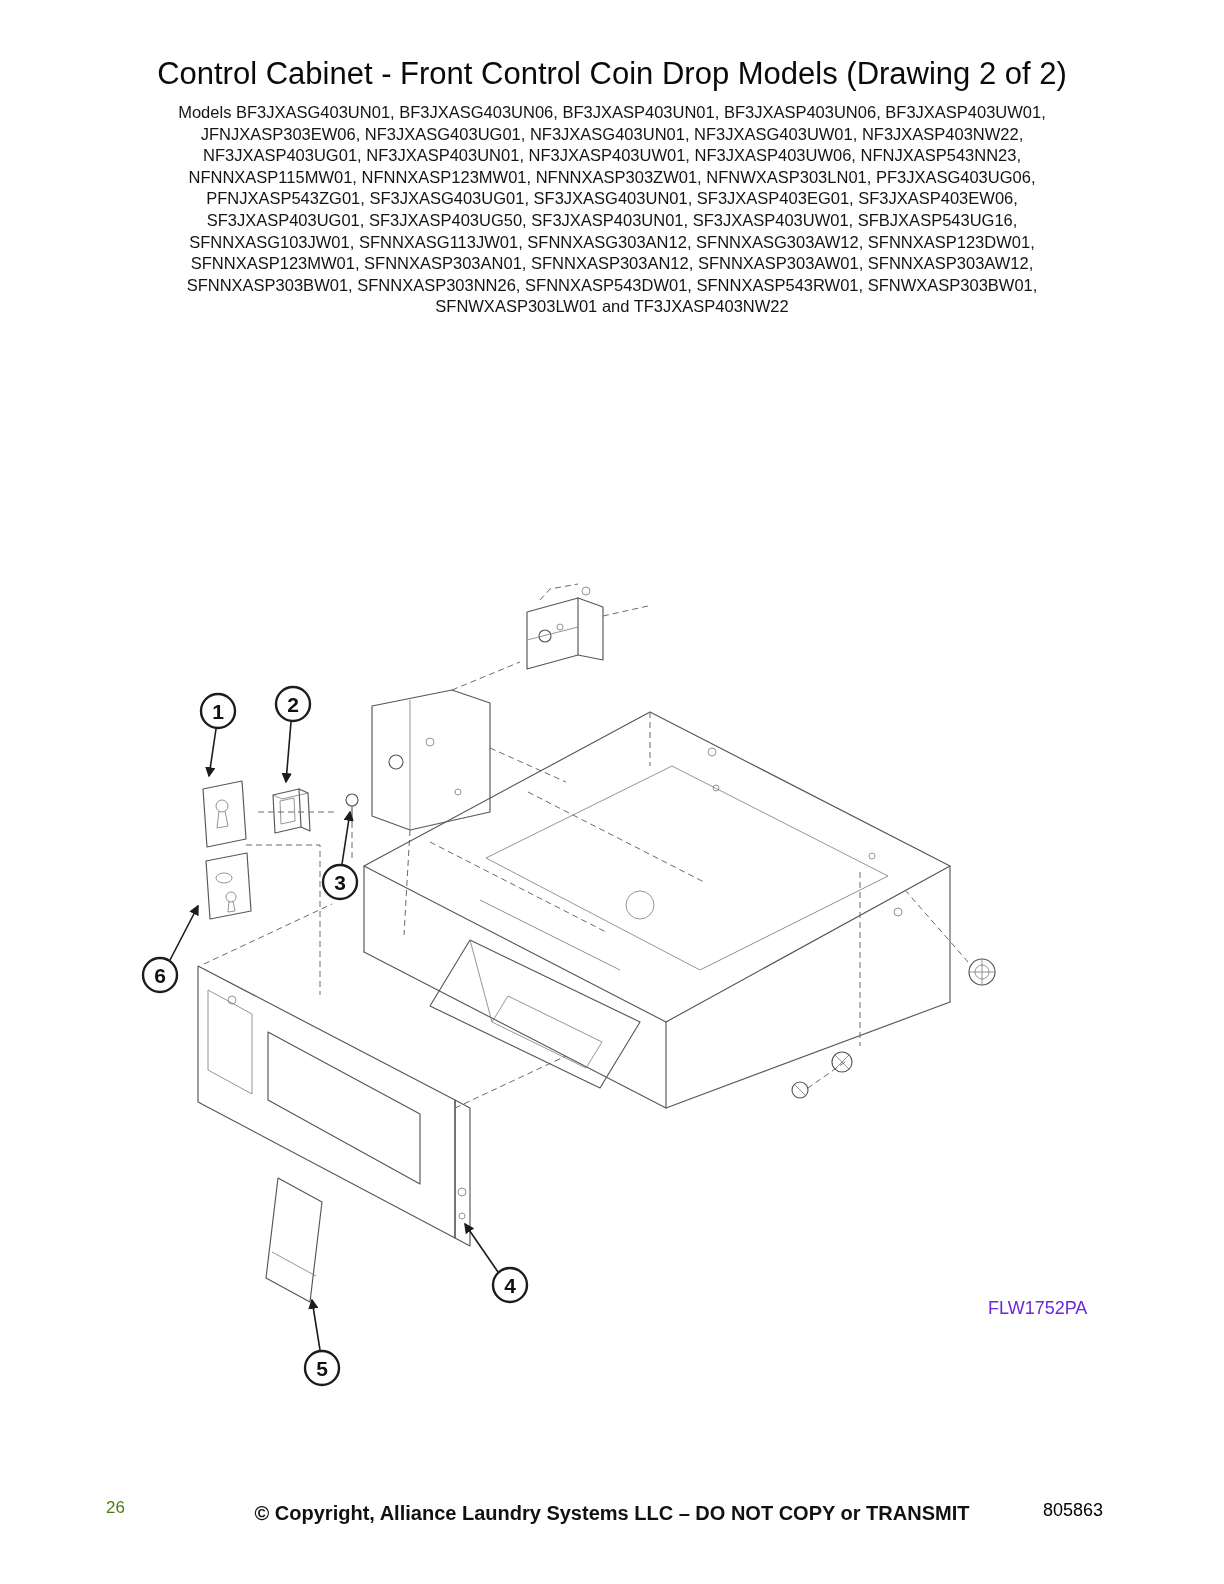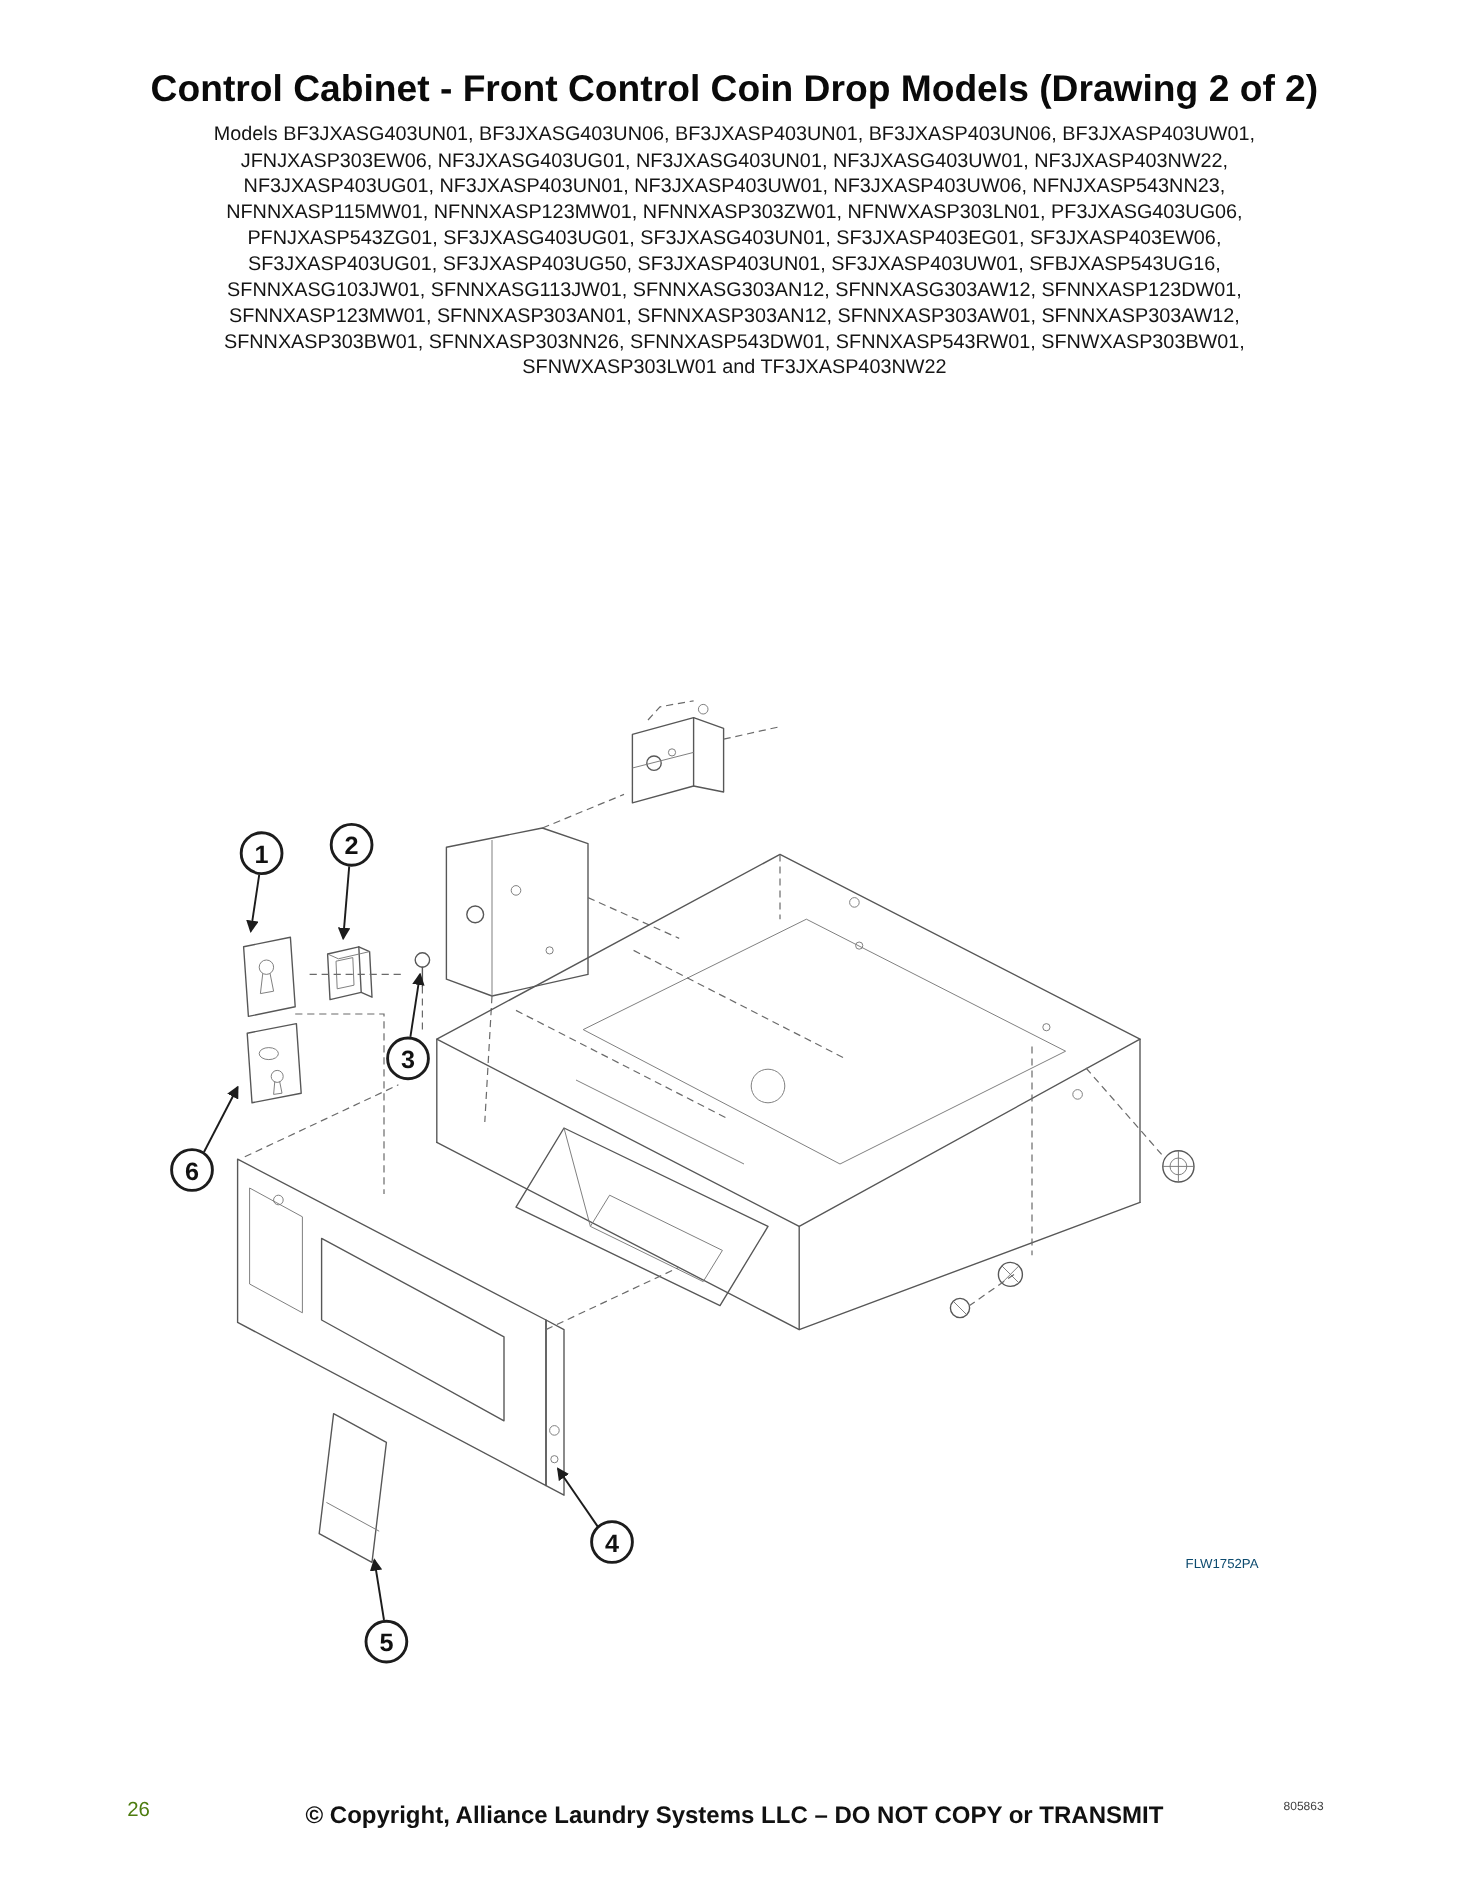--- a/index.html
+++ b/index.html
@@ -7,51 +7,51 @@
     position:relative;
     width:1224px;height:1584px;
     background:#ffffff;
     font-family:"Liberation Sans", sans-serif;
     color:#111;
     overflow:hidden;
   }
   .title{
     position:absolute;left:0;top:56px;width:1224px;
     text-align:center;
-    font-size:31px;font-weight:bold;color:#0a0a0a;
+    font-size:31px;font-weight:normal;color:#0a0a0a;
     letter-spacing:0px;
   }
   .models{
     position:absolute;left:0;top:102px;width:1224px;
     text-align:center;
     font-size:16.5px;line-height:21.6px;color:#141414;
   }
   .models div{white-space:nowrap;}
   svg.diagram{position:absolute;left:0;top:0;width:1224px;height:1584px;}
   .ln{fill:none;stroke:#575757;stroke-width:1.15;stroke-linejoin:round;stroke-linecap:round;}
   .thin{fill:none;stroke:#7a7a7a;stroke-width:0.8;}
   .lnd{fill:none;stroke:#6a6a6a;stroke-width:1;stroke-dasharray:6 4;}
   .co{fill:#ffffff;stroke:#1c1c1c;stroke-width:2.4;}
   .ct{font-family:"Liberation Sans",sans-serif;font-size:21px;font-weight:bold;fill:#111;text-anchor:middle;}
   .arrow{fill:none;stroke:#1c1c1c;stroke-width:1.6;}
   .figcode{
     position:absolute;left:988px;top:1298px;
-    font-size:11px;color:#0c4a6e;
+    font-size:18px;color:#6d28d9;
   }
   .footer-page{
     position:absolute;left:106px;top:1498px;
     font-size:17px;color:#4d7c0f;
   }
   .footer-copy{
     position:absolute;left:0;top:1502px;width:1224px;text-align:center;
     font-size:20px;font-weight:bold;color:#111;
   }
   .footer-doc{
     position:absolute;right:121px;top:1500px;
-    font-size:10px;color:#404040;text-align:center;
+    font-size:18px;color:#000000;text-align:center;
   }
 </style>
 </head>
 <body>
 
 <div id="page">
 
   <svg class="diagram" viewBox="0 0 1224 1584">
     <defs>
       <marker id="arr" viewBox="0 0 10 10" refX="8.5" refY="5" markerWidth="6.5" markerHeight="6.5" orient="auto-start-reverse">

